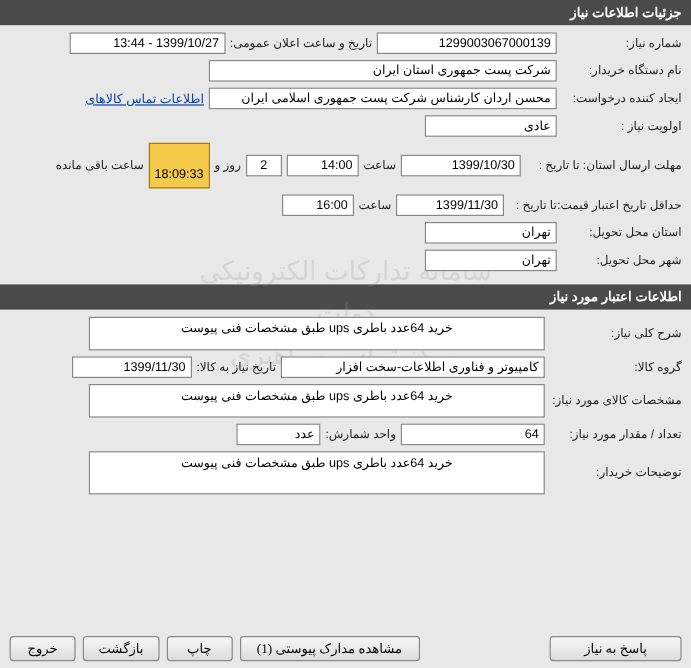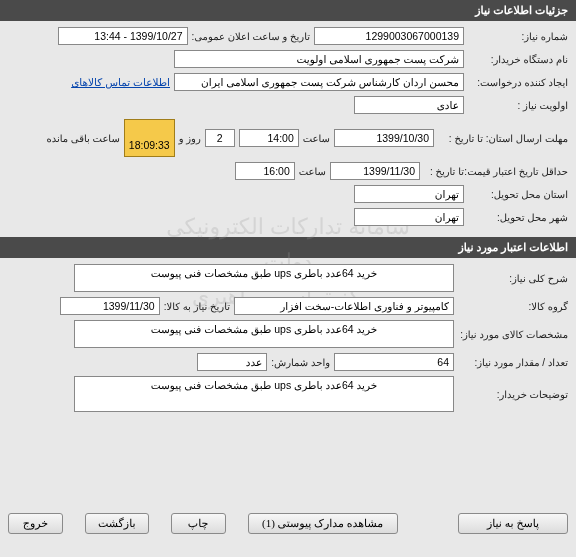--- a/index.html
+++ b/index.html
@@ -76,25 +76,25 @@
 .remaining-box {
   background: #f5c94a;
   border: 1px solid #a07d1a;
   padding: 18px 4px;
   font-size: 10.5px;
   height: 18px;
   line-height: 14px;
 }
 .button-bar {
   position: absolute;
-  bottom: 23px;
+  bottom: 6px;
   left: 8px;
   right: 8px;
   display: flex;
-  gap: 22px;
+  gap: 6px;
   justify-content: center;
   direction: ltr;
 }
 .btn {
   background: linear-gradient(#f7f7f7,#dcdcdc);
   border: 1px solid #8a8a8a;
   border-radius: 3px;
   padding: 3px 12px;
   font-size: 11px;
   font-family: Tahoma;
@@ -124,21 +124,21 @@
 
   <div class="row">
     <span class="label" style="width:100px">شماره نیاز:</span>
     <div class="field" style="width:150px">1299003067000139</div>
     <span class="label">تاریخ و ساعت اعلان عمومی:</span>
     <div class="field" style="width:130px">1399/10/27 - 13:44</div>
   </div>
 
   <div class="row">
     <span class="label" style="width:100px">نام دستگاه خریدار:</span>
-    <div class="field" style="width:290px">شرکت پست جمهوری اسلامی اولویت</div>
+    <div class="field" style="width:290px">شرکت پست جمهوری استان ایران</div>
   </div>
 
   <div class="row">
     <span class="label" style="width:100px">ایجاد کننده درخواست:</span>
     <div class="field" style="width:290px">محسن اردان کارشناس شرکت پست جمهوری اسلامی ایران</div>
     <span class="link">اطلاعات تماس کالاهای</span>
   </div>
 
   <div class="row">
     <span class="label" style="width:100px">اولویت نیاز :</span>

